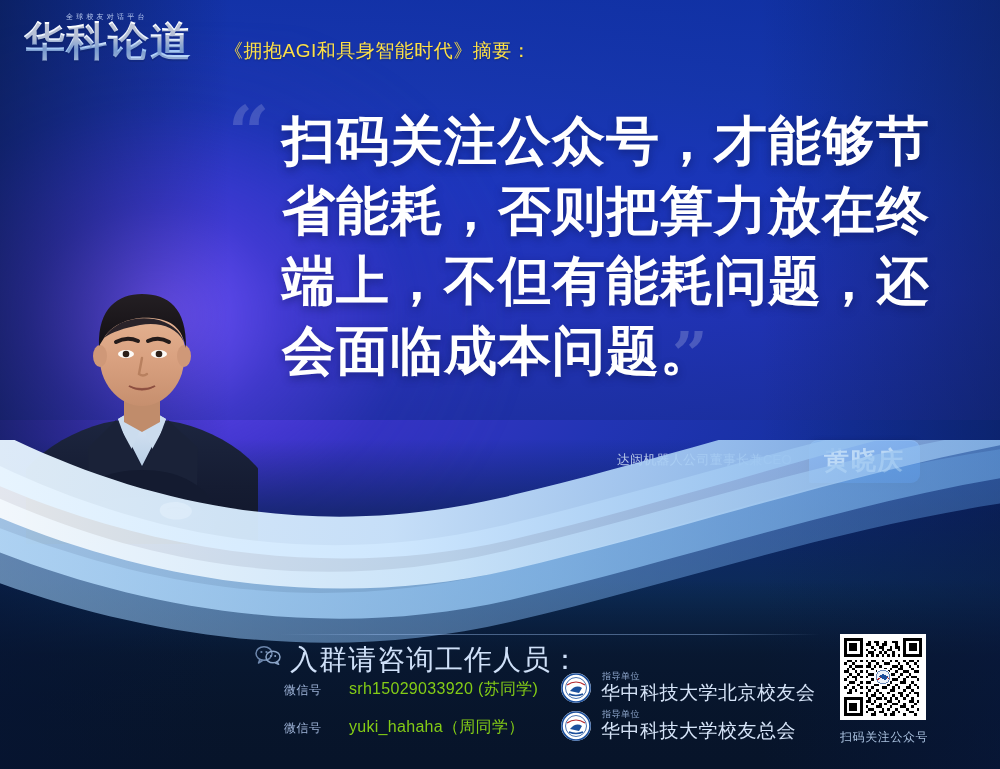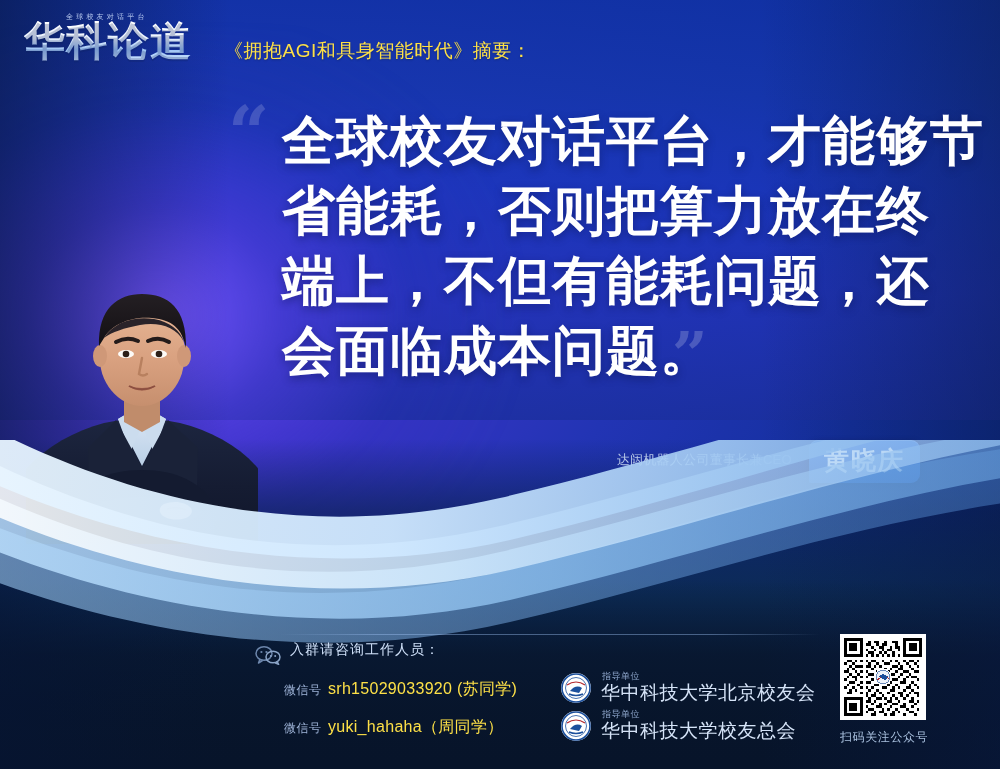--- a/index.html
+++ b/index.html
@@ -118,27 +118,27 @@
   .waves{position:absolute;left:-20px;top:440px;width:1040px;height:220px;}
 
   
   .footer-rule{
     position:absolute;left:280px;top:634px;width:540px;height:1px;
     background:linear-gradient(90deg,rgba(150,185,240,0) 0%,rgba(160,195,245,.42) 18%,rgba(160,195,245,.42) 80%,rgba(150,185,240,0) 100%);
   }
   .wechat-icon{position:absolute;left:255px;top:645px;width:26px;height:20px;}
   .footer-title{
     position:absolute;left:290px;top:641px;
-    font-size:14px;color:#cfe0f8;letter-spacing:1px;white-space:nowrap;
+    font-size:28px;color:#cfe0f8;letter-spacing:1px;white-space:nowrap;
   }
   .wx-row{position:absolute;left:284px;white-space:nowrap;}
   .wx-row.r1{top:679px;}
   .wx-row.r2{top:717px;text-align:center;}
   .wx-label{font-size:12px;color:#9fb4d8;letter-spacing:.5px;}
-  .wx-value{font-size:16px;color:#fde047;letter-spacing:.3px;margin-left:2px;}
+  .wx-value{font-size:16px;color:#84cc16;letter-spacing:.3px;margin-left:23px;}
 
   .org{position:absolute;left:560px;height:34px;}
   .org.o1{top:672px;}
   .org.o2{top:710px;}
   .seal{position:absolute;left:0;top:0;width:32px;height:32px;}
   .org-kind{
     position:absolute;left:42px;top:-2px;
     font-size:9px;color:#8fa7cc;letter-spacing:.5px;white-space:nowrap;
   }
   .org-name{
@@ -241,21 +241,21 @@
         <path d="M 56 236 C 80 216 152 216 176 236 C 168 254 64 254 56 236 Z" fill="#1b2340"></path>
 
         <path d="M 138 228 c 10 -4 22 -2 27 4 c 3 5 -2 10 -9 11 c -9 2 -20 -1 -22 -7 c -1 -4 1 -6 4 -8 Z" fill="#dba887"></path>
         <path d="M 141 233 q 10 -3 19 1" stroke="#c08e6d" stroke-width="1.2" fill="none"></path>
       </g>
     </svg>
   </div>
 
   <div class="quote-open">“</div>
   <div class="quote">
-    <div class="qline">全球校友对话平台，才能够节</div>
+    <div class="qline">扫码关注公众号，才能够节</div>
     <div class="qline">省能耗，否则把算力放在终</div>
     <div class="qline">端上，不但有能耗问题，还</div>
     <div class="qline">会面临成本问题。</div>
   </div>
   <div class="quote-close">”</div>
 
   <div class="attrib">
     <div class="attrib-role">达闼机器人公司董事长兼CEO</div>
     <div class="attrib-name">黄晓庆</div>
   </div>

